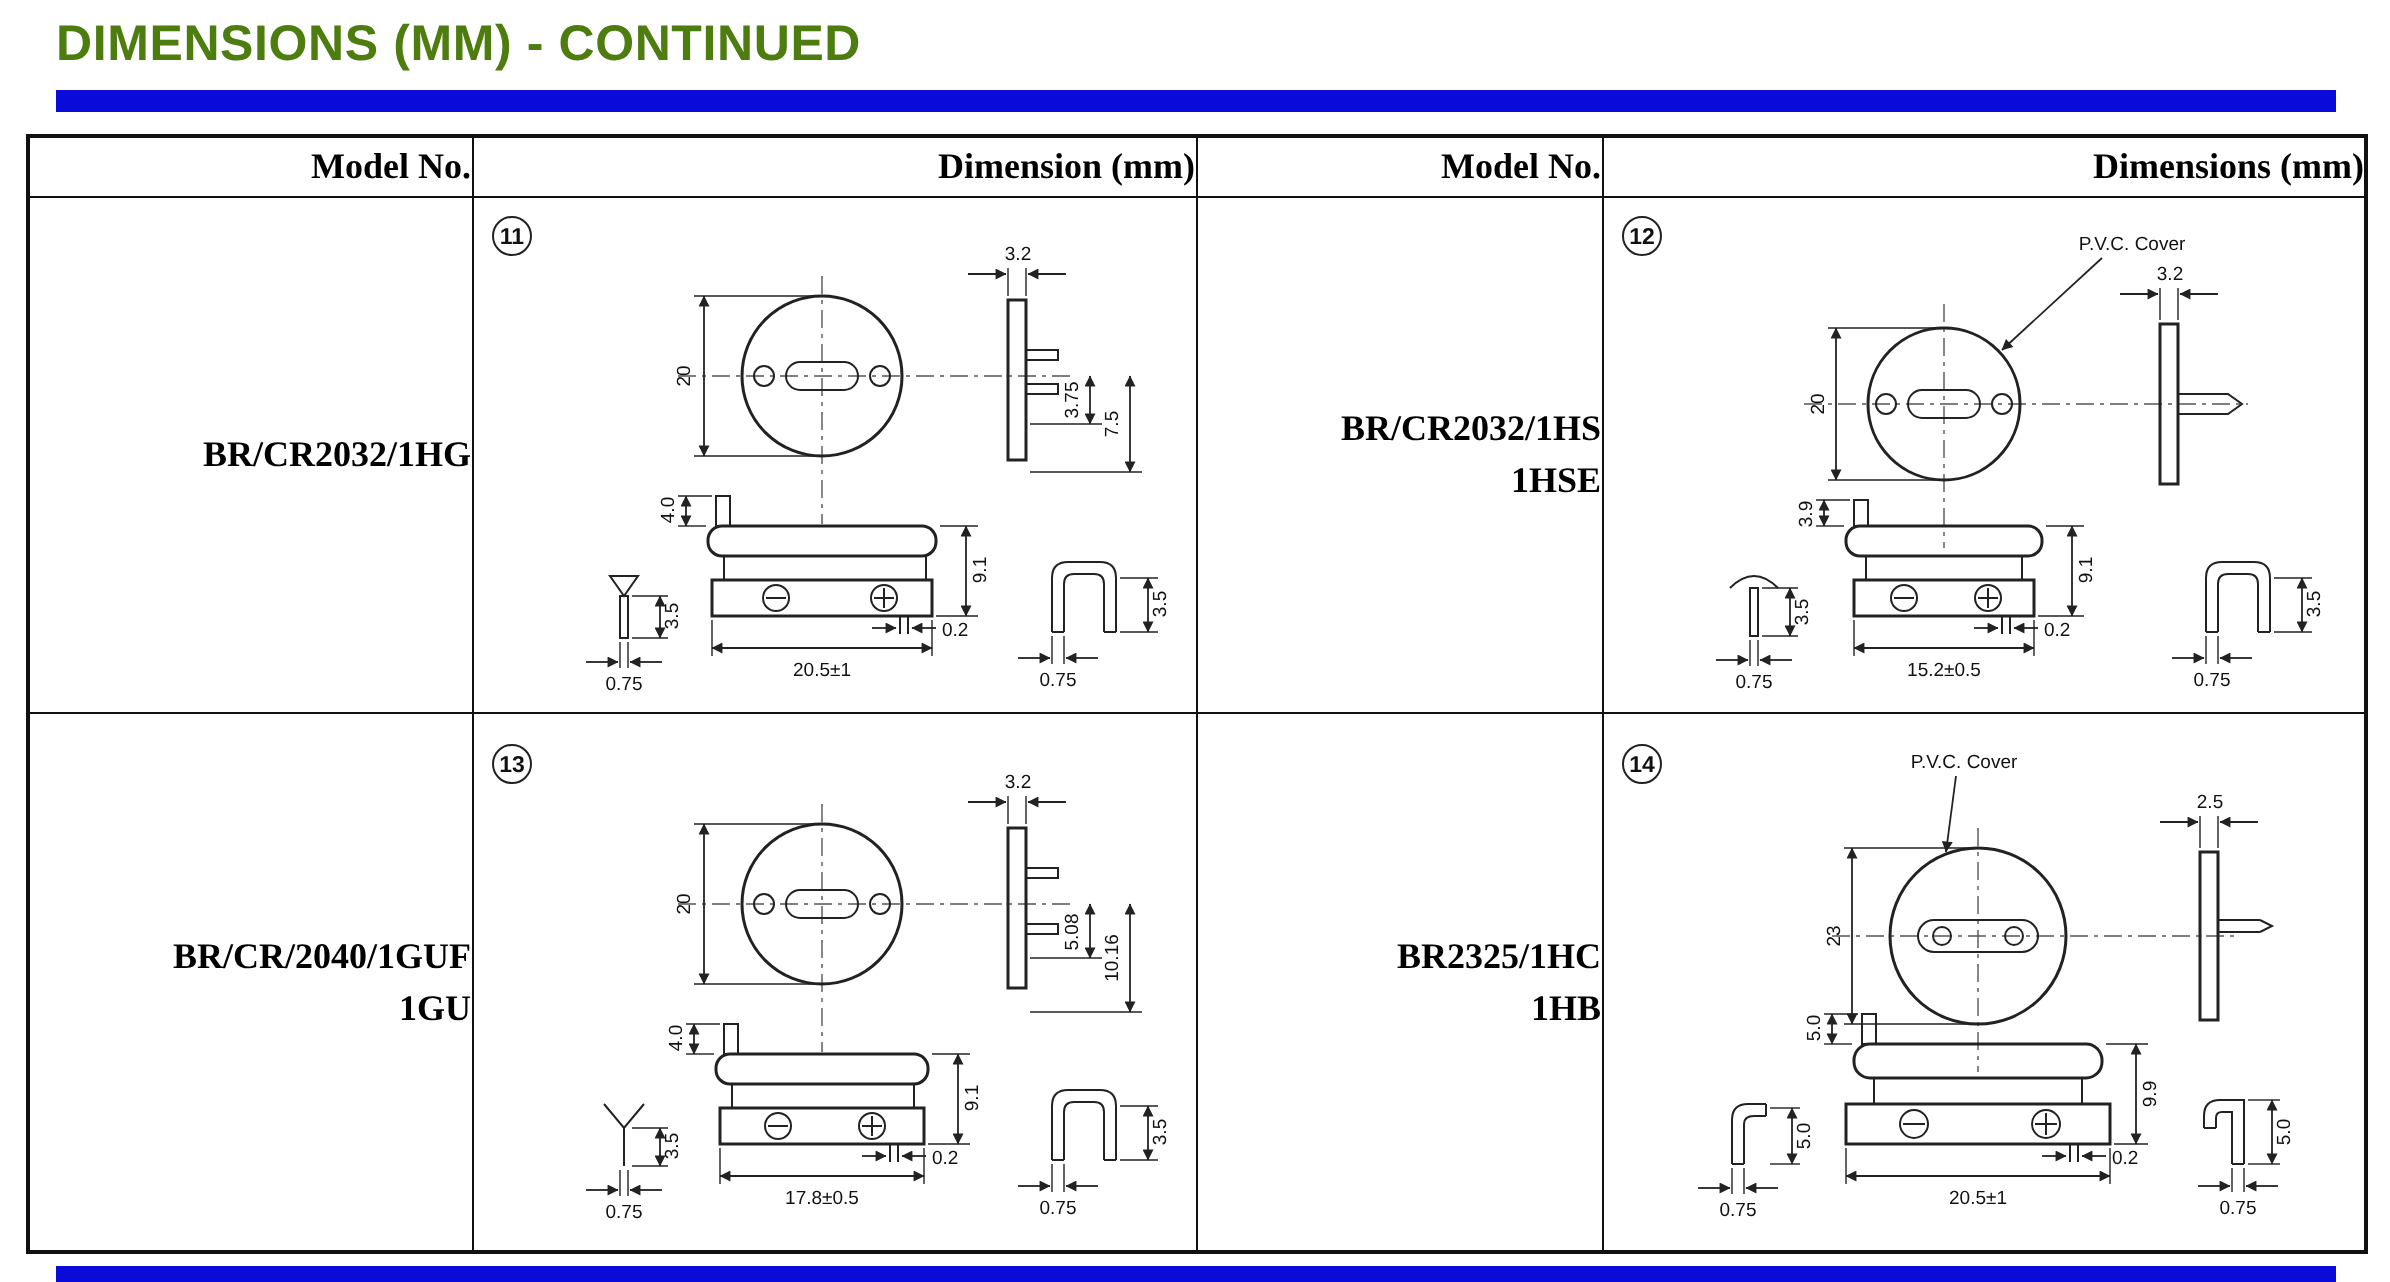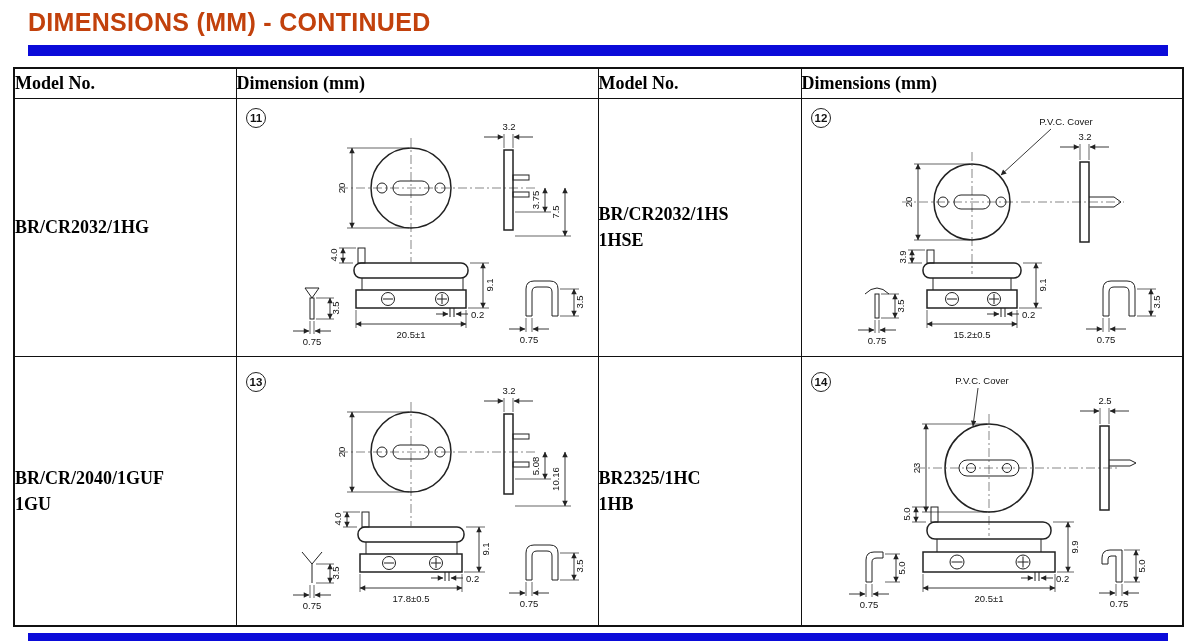--- a/index.html
+++ b/index.html
@@ -1,25 +1,25 @@
 <!DOCTYPE html>
 <html><head>
 <meta charset="utf-8">
 <style>
   * { margin:0; padding:0; box-sizing:border-box; }
   html,body { width:1195px; height:641px; background:#ffffff; overflow:hidden;
               font-family:"Liberation Serif", serif; color:#000; position:relative; }
   .title { position:absolute; left:28px; top:8px;
            font-family:"Liberation Sans", sans-serif; font-weight:bold;
-           font-size:25px; letter-spacing:0.3px; color:#c2410c; }
+           font-size:25px; letter-spacing:0.3px; color:#4d7c0f; }
   .rule-top { position:absolute; left:28px; top:45px; width:1140px; height:11px; }
   .rule-bottom { position:absolute; left:28px; top:633px; width:1140px; height:8px; }
   table.dims { position:absolute; left:13px; top:67px; width:1169px;
                border-collapse:collapse; table-layout:fixed; }
-  table.dims th, table.dims td { border:1.5px solid #111; padding:0; text-align:left; }
+  table.dims th, table.dims td { border:1.5px solid #111; padding:0; text-align:right; }
   table.dims { border:2px solid #111; }
   th { height:30px; font-size:18px; font-weight:bold; vertical-align:middle; }
   tr.r1 > td { height:258px; }
   tr.r2 > td { height:270px; }
   td.model { vertical-align:middle; font-size:18px; font-weight:bold; line-height:1.45; }
   td.dcell { vertical-align:top; position:relative; }
   td.dcell svg { display:block; margin:3px auto 0 auto; }
   svg text { font-family:"Liberation Sans", sans-serif; fill:#111; }
   .dt  { font-size:9.5px; text-anchor:middle; }
   .dts { font-size:9.5px; text-anchor:start; }

